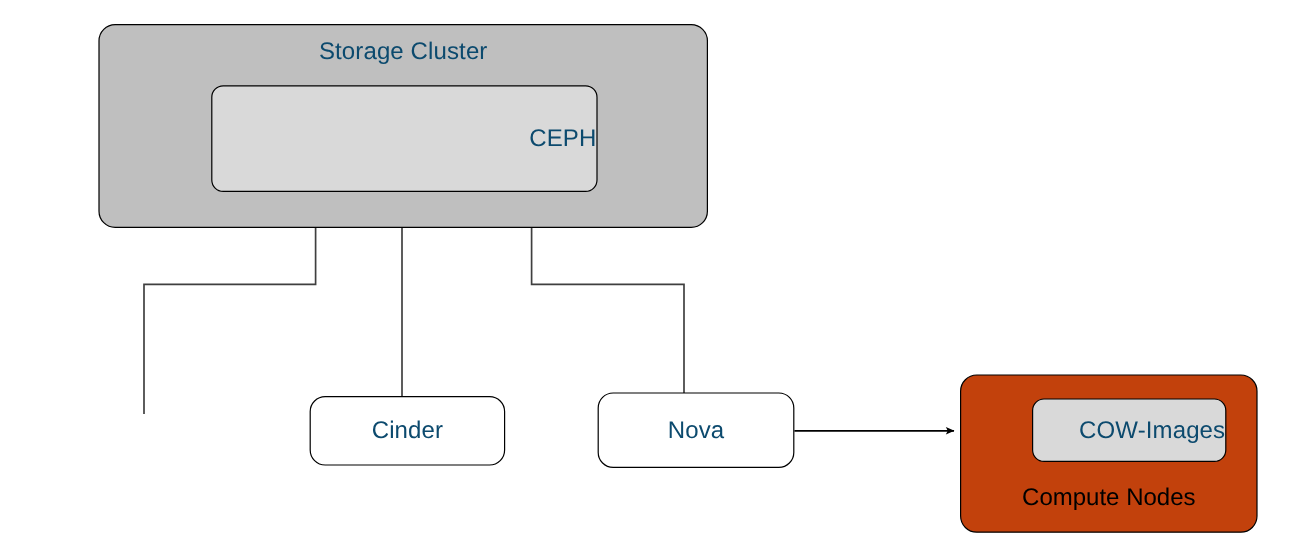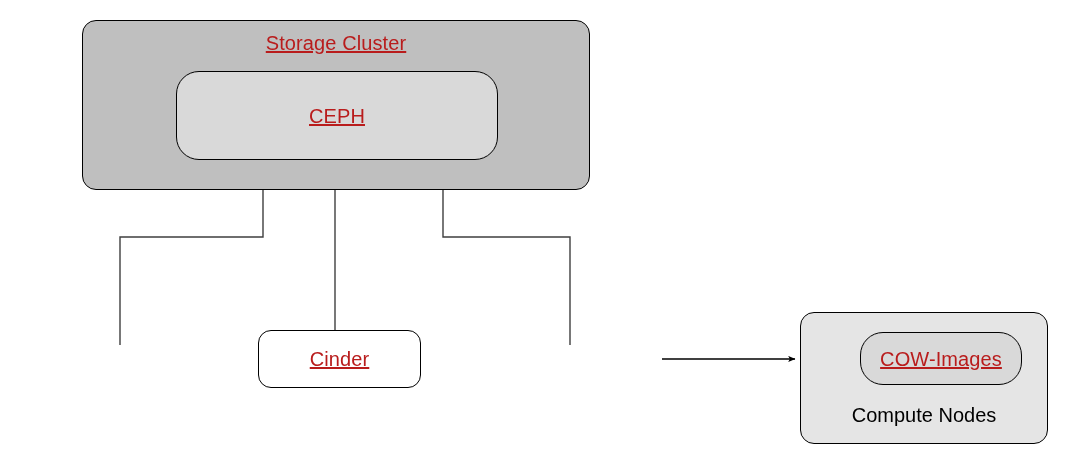--- a/index.html
+++ b/index.html
@@ -31,35 +31,35 @@
     display: flex;
     justify-content: center;
   }
   .container-node {
     background: #bfbfbf;
     border-radius: 14px;
     align-items: flex-start;
   }
   .inner-node {
     background: #d9d9d9;
-    border-radius: 23px;
+    border-radius: 10px;
     align-items: center;
+    justify-content: flex-end;
   }
   .leaf-node {
     background: #ffffff;
     border-radius: 13px;
     align-items: center;
   }
   .label {
-    color: #b91c1c;
+    color: #0c4a6e;
     font-size: 20px;
     line-height: 1;
     white-space: nowrap;
     letter-spacing: 0.1px;
-    text-decoration: underline;
   }
   .container-title {
     margin-top: 12px;
   }
   .container-footer-label {
     position: absolute;
     color: #000000;
     font-size: 20px;
     line-height: 1;
     white-space: nowrap;
@@ -93,22 +93,25 @@
 
   <div class="node inner-node" style="left: 176px; top: 71px; width: 322px; height: 89px; background: rgb(217, 217, 217); border-color: rgb(0, 0, 0);">
     <span class="label">CEPH</span>
   </div>
 
 
   <div class="node leaf-node" style="left: 258px; top: 330px; width: 163px; height: 58px; background: rgb(255, 255, 255); border-color: rgb(0, 0, 0);">
     <span class="label">Cinder</span>
   </div>
 
+  <div class="node leaf-node" style="left: 498px; top: 327px; width: 164px; height: 63px; background: rgb(255, 255, 255); border-color: rgb(0, 0, 0);">
+    <span class="label">Nova</span>
+  </div>
 
-  <div class="node container-node" style="left: 800px; top: 312px; width: 248px; height: 132px; background: #e5e5e5; border-color: rgb(0, 0, 0);">
+  <div class="node container-node" style="left: 800px; top: 312px; width: 248px; height: 132px; background: #c2410c; border-color: rgb(0, 0, 0);">
     <span class="container-footer-label" style="bottom: 18px; left: 0px; right: 0px;">Compute Nodes</span>
   </div>
 
   <div class="node inner-node" style="left: 860px; top: 332px; width: 162px; height: 53px; background: rgb(217, 217, 217); border-color: rgb(0, 0, 0);">
     <span class="label">COW-Images</span>
   </div>
 
 </div>
 
 </body></html>

